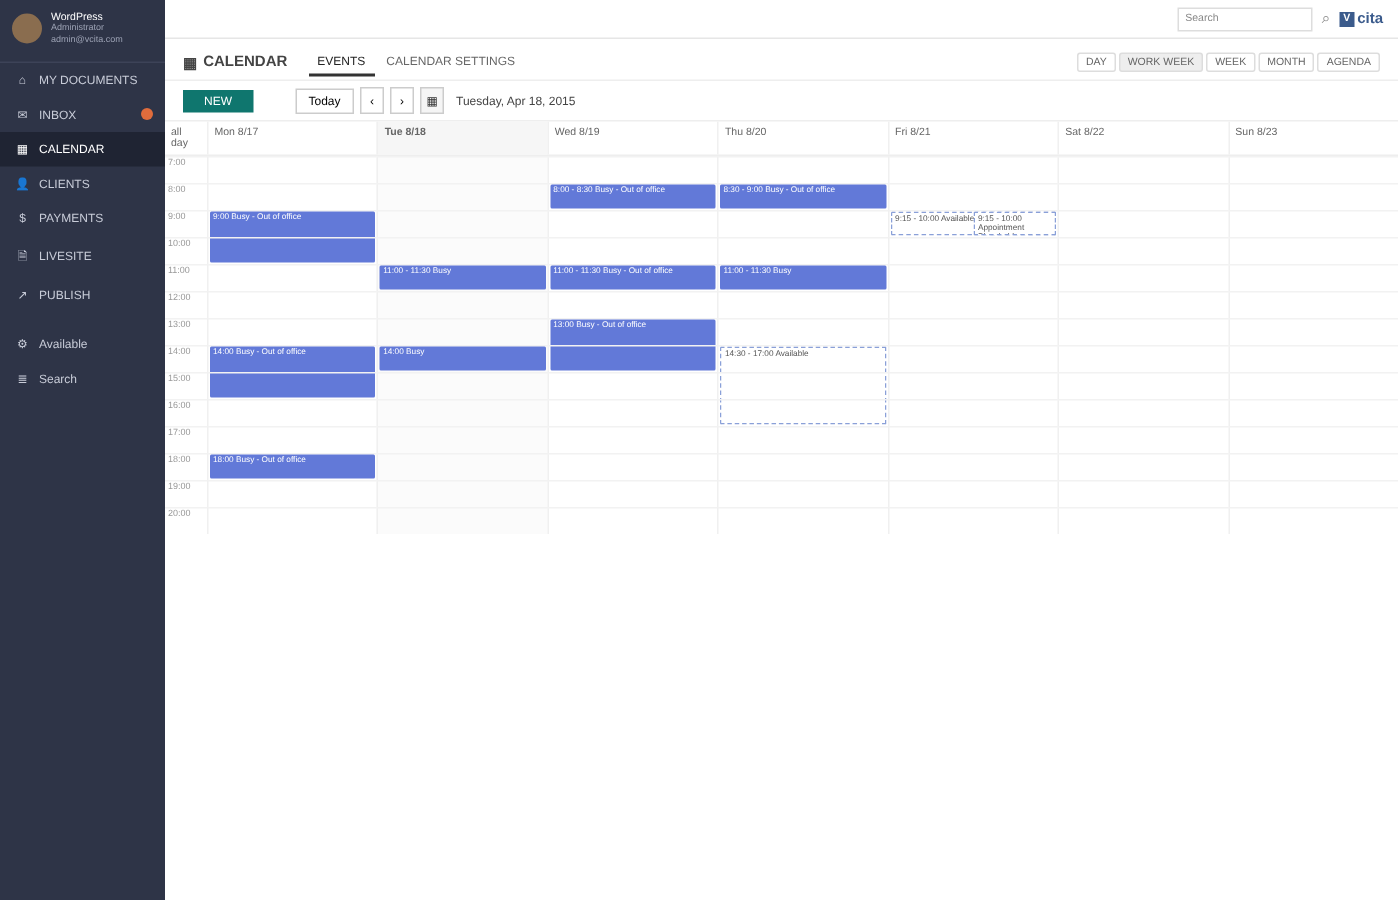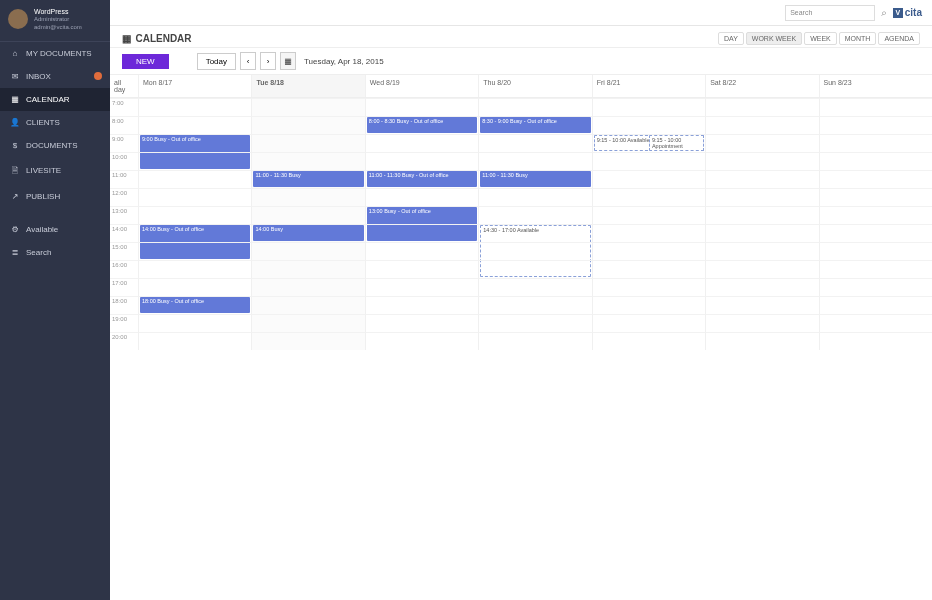--- a/index.html
+++ b/index.html
@@ -86,21 +86,21 @@
     font-size: 7px; color:#666; padding: 2px 5px; border:1px solid #ddd; border-radius:2px; background:#fff; cursor:pointer;
     text-transform: uppercase;
   }
   .view-btn.act { background:#eee; }
 
   .toolbar {
     display:flex; align-items:center; gap:4px;
     padding: 4px 12px;
     border-bottom: 1px solid #eee;
   }
-  .btn-new { background:#6d28d9; color:#fff; font-size:8px; padding:3px 14px; border:none; cursor:pointer;text-align:center; }
+  .btn-new { background:#0f766e; color:#fff; font-size:8px; padding:3px 14px; border:none; cursor:pointer;text-align:center; }
   .btn-today { font-size:8px; padding:3px 8px; border:1px solid #ccc; background:#fff; cursor:pointer; }
   .nav-arrow { width:16px; height:18px; border:1px solid #ccc; background:#fff; font-size:8px; cursor:pointer; display:flex;align-items:center;justify-content:center; }
   .date-pick { width:16px; height:18px; border:1px solid #ccc; background:#f5f5f5; display:flex;align-items:center;justify-content:center; cursor:pointer; }
   .cur-date { font-size: 8px; color:#444; padding-left:4px; }
 
   
   .cal-wrap { flex:1; overflow:hidden; display:flex; flex-direction:column; }
   .day-head {
     display:grid;
     grid-template-columns: 28px repeat(7, 1fr);
@@ -158,21 +158,21 @@
         <div class="nav-item active">
           <span class="ic">▦</span>
           <span>CALENDAR</span>
         </div>
         <div class="nav-item">
           <span class="ic">👤</span>
           <span>CLIENTS</span>
         </div>
         <div class="nav-item">
           <span class="ic">$</span>
-          <span>DOCUMENTS</span>
+          <span>PAYMENTS</span>
         </div>
         <div class="nav-item">
           <span class="ic">🗎</span>
           <span>LIVESITE</span>
         </div>
         <div class="nav-item">
           <span class="ic">↗</span>
           <span>PUBLISH</span>
         </div>
       </nav>
@@ -198,20 +198,24 @@
         <span class="logo-sq">V</span>
         <span>cita</span>
       </div>
     </div>
 
     <div class="title-row">
       <div class="app-title">
         <span>▦</span>
         <span>CALENDAR</span>
       </div>
+      <div id="tabs" style="display:flex;gap:2px;">
+          <span class="tab act">EVENTS</span>
+          <span class="tab">CALENDAR SETTINGS</span>
+        </div>
       <div class="views" id="views">
           <span class="view-btn">Day</span>
           <span class="view-btn act">Work Week</span>
           <span class="view-btn">Week</span>
           <span class="view-btn">Month</span>
           <span class="view-btn">Agenda</span>
         </div>
     </div>
 
     <div class="toolbar">

